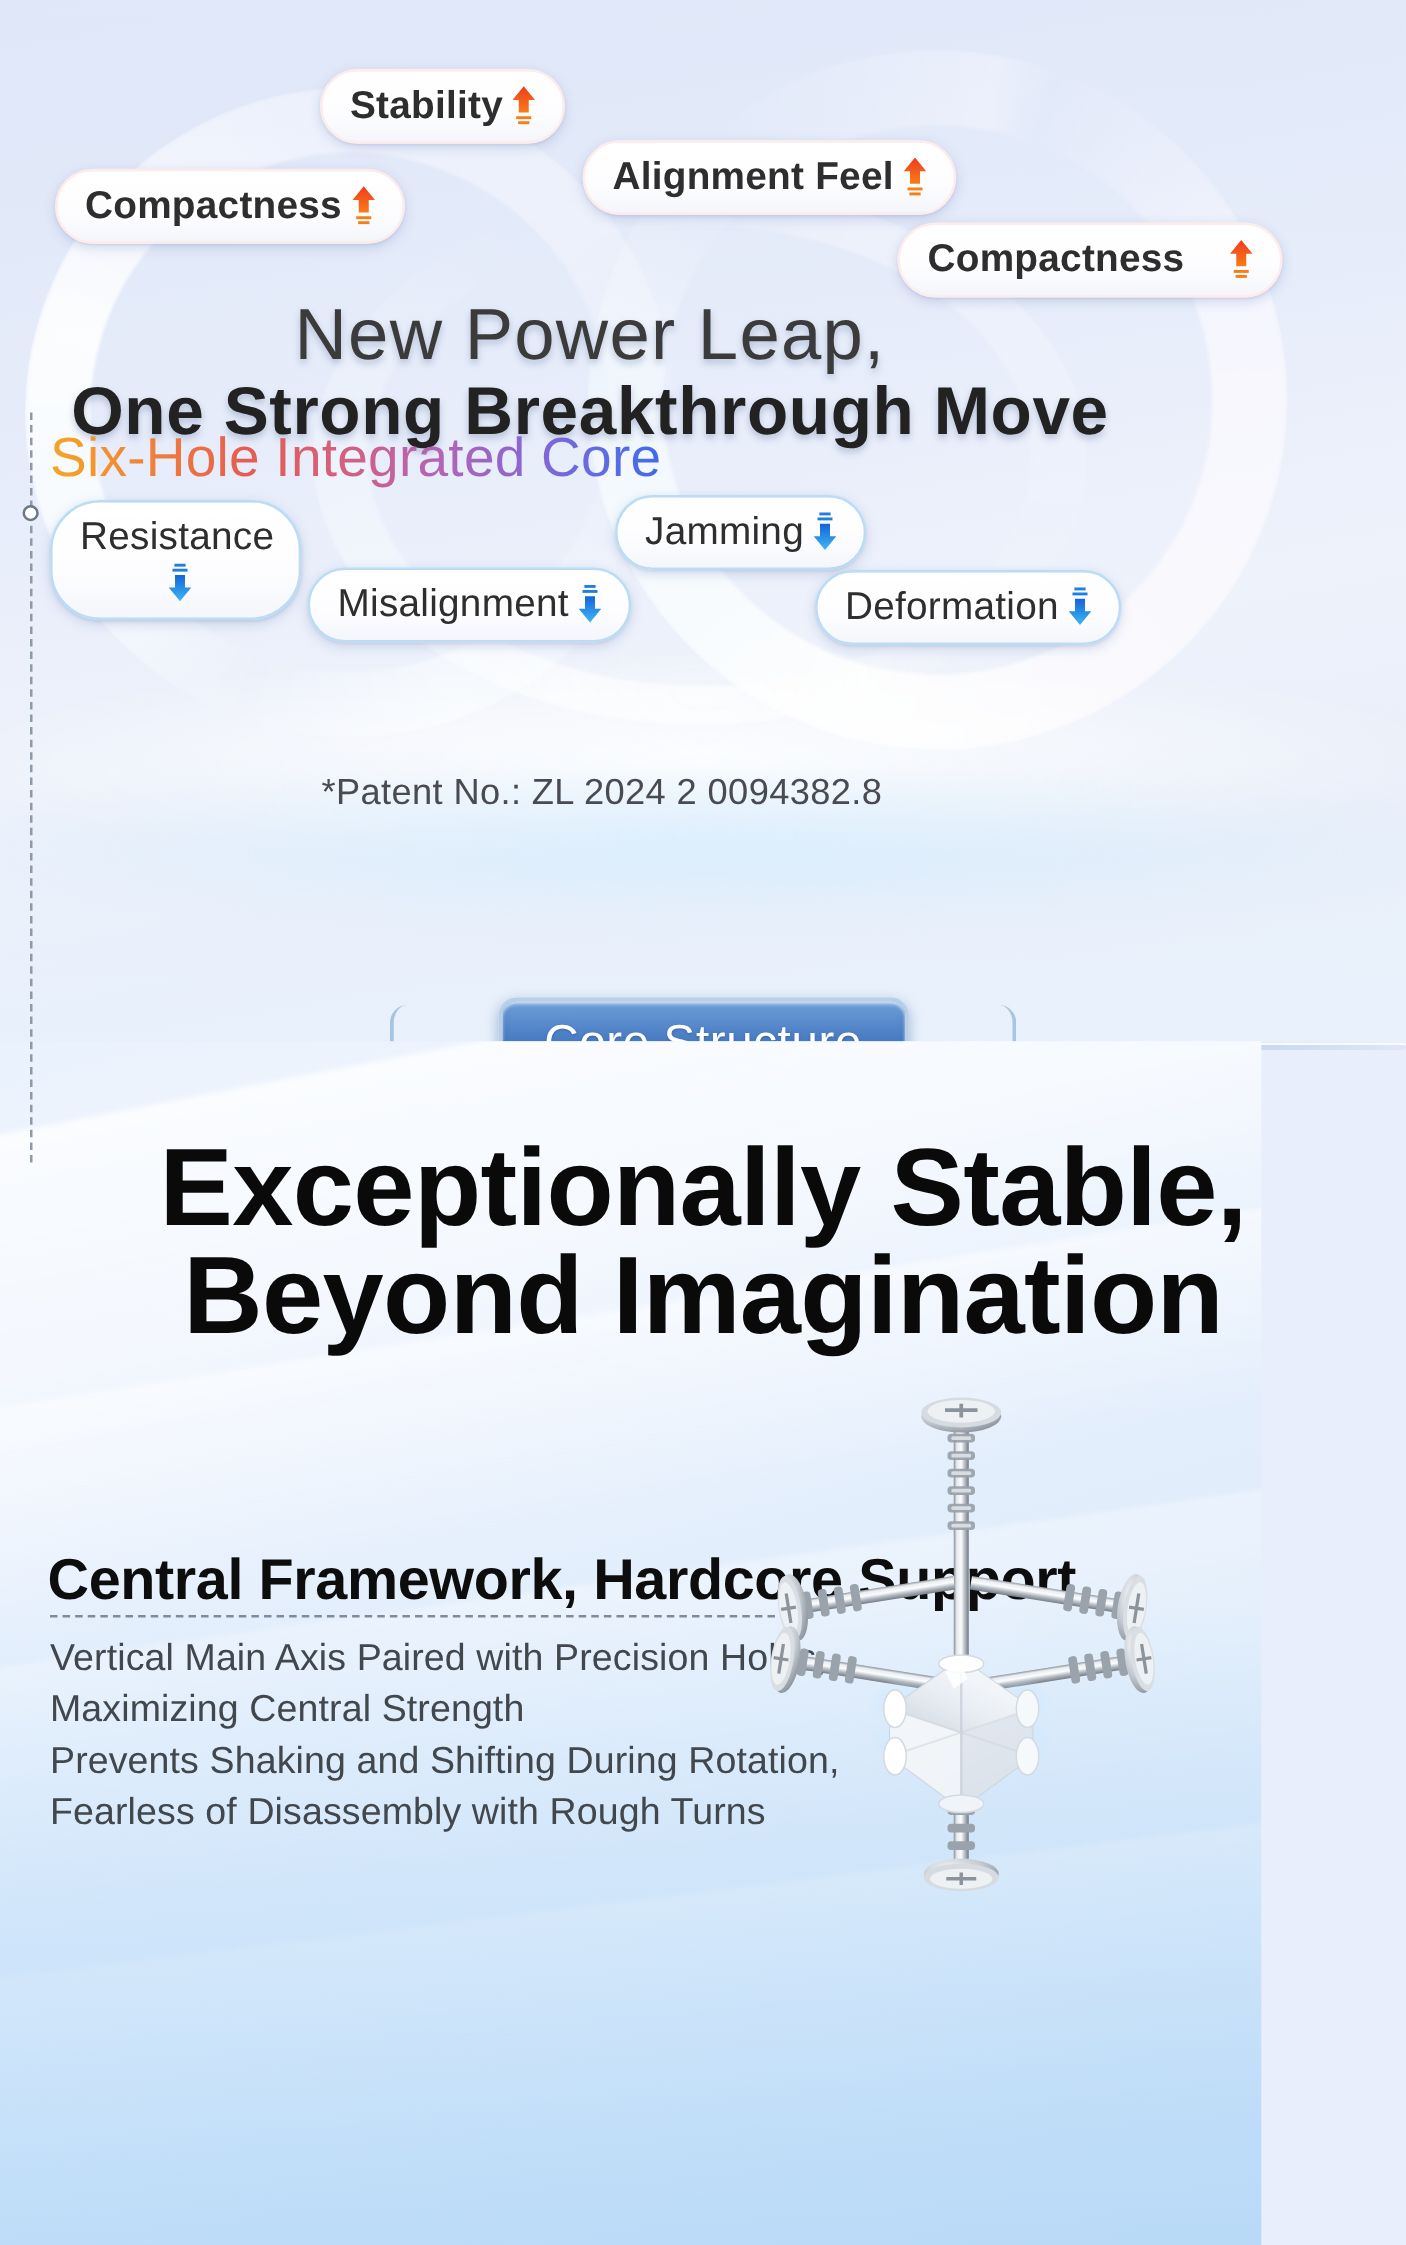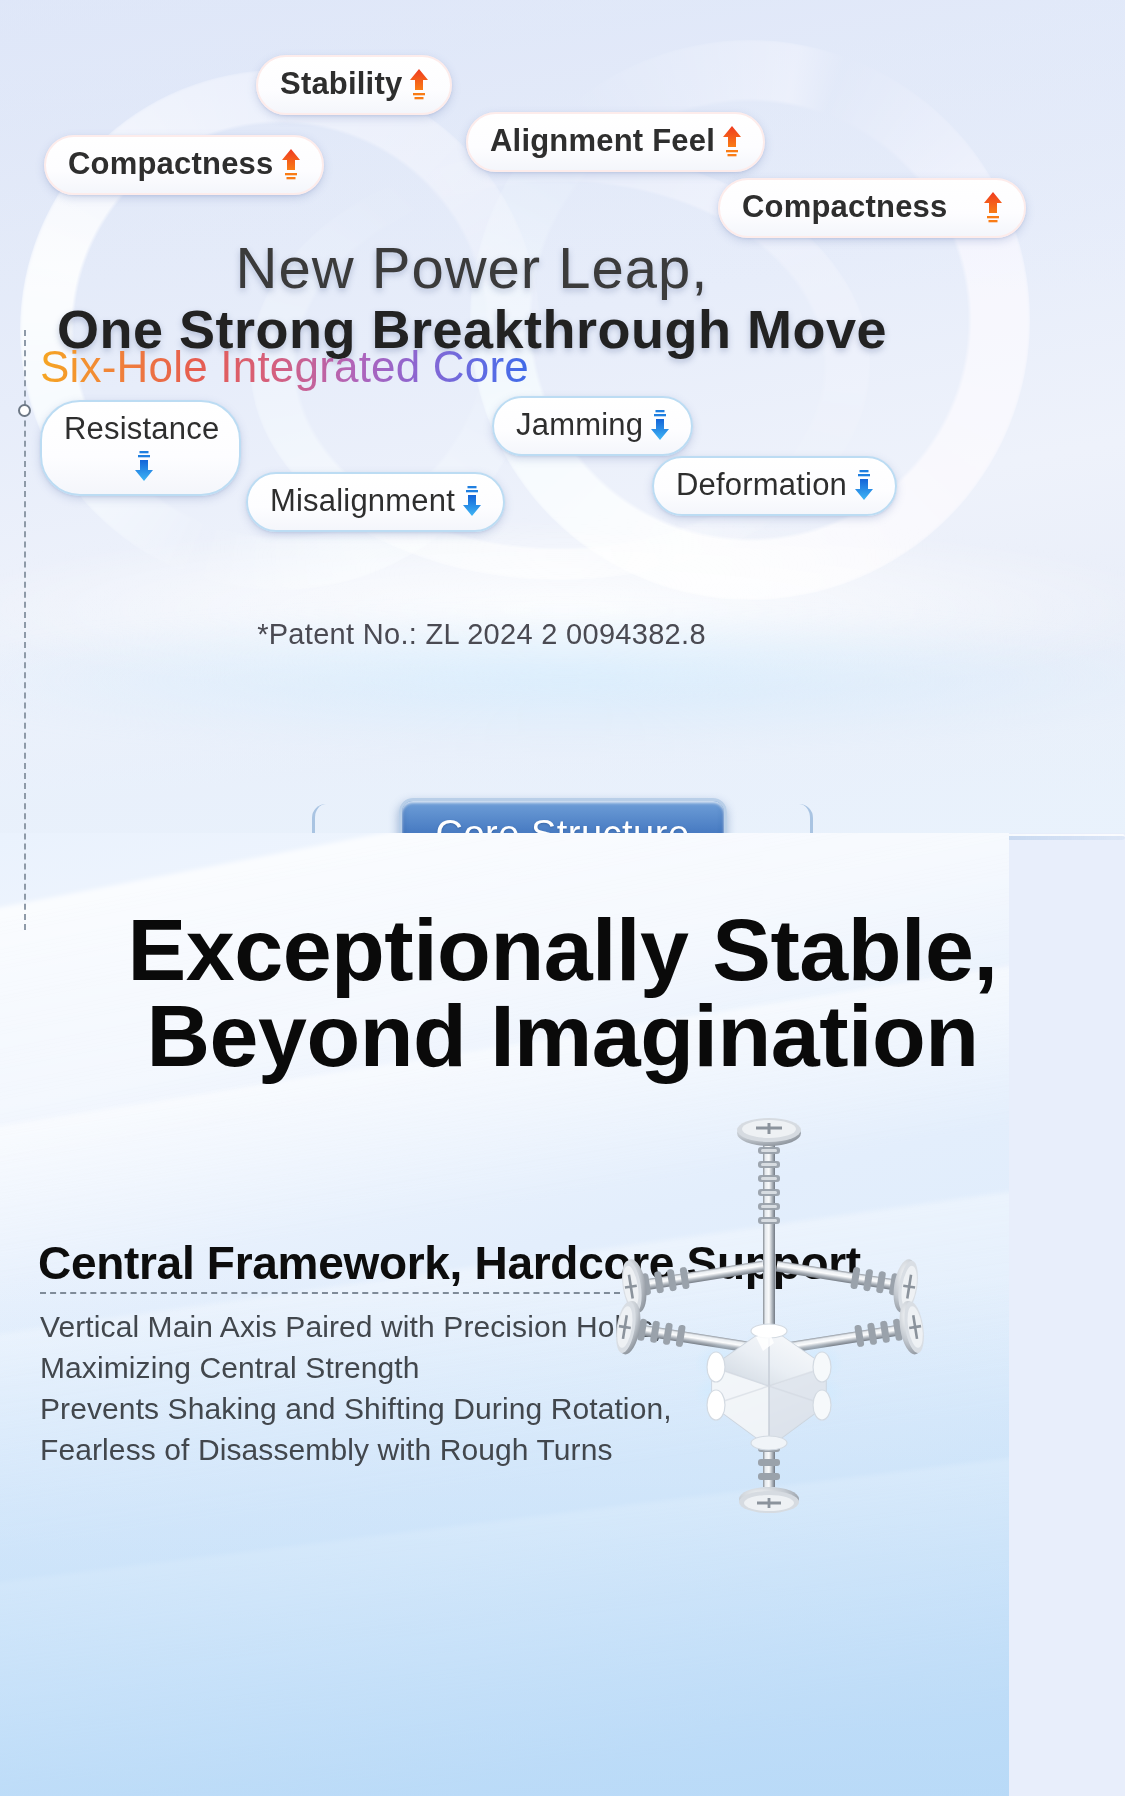--- a/index.html
+++ b/index.html
@@ -272,21 +272,21 @@
         <stop offset="0" stop-color="#1464d8"></stop>
             <stop offset="1" stop-color="#3fb6f5"></stop>
       </linearGradient>
         </defs>
       <rect x="6.5" y="2" width="9" height="2.3" fill="#1f7fe0"></rect>
       <rect x="5" y="6" width="12" height="2.3" fill="#1f7fe0"></rect>
       <path d="M11 32 L20 21 H15 V11 H7 V21 H2 Z" fill="url(#dng)"></path>
     </svg>
   </div>
 
-  <div class="badge down" style="left:246px; top:472px;">
+  <div class="badge down" style="left:246px; top:454px;">
     <span>Misalignment</span>
     <svg class="arrow" viewBox="0 0 22 34">
       <rect x="6.5" y="2" width="9" height="2.3" fill="#1f7fe0"></rect>
       <rect x="5" y="6" width="12" height="2.3" fill="#1f7fe0"></rect>
       <path d="M11 32 L20 21 H15 V11 H7 V21 H2 Z" fill="url(#dng)"></path>
     </svg>
   </div>
 
   <div class="badge down" style="left:492px; top:396px;text-align:center;">
     <span>Jamming</span>

